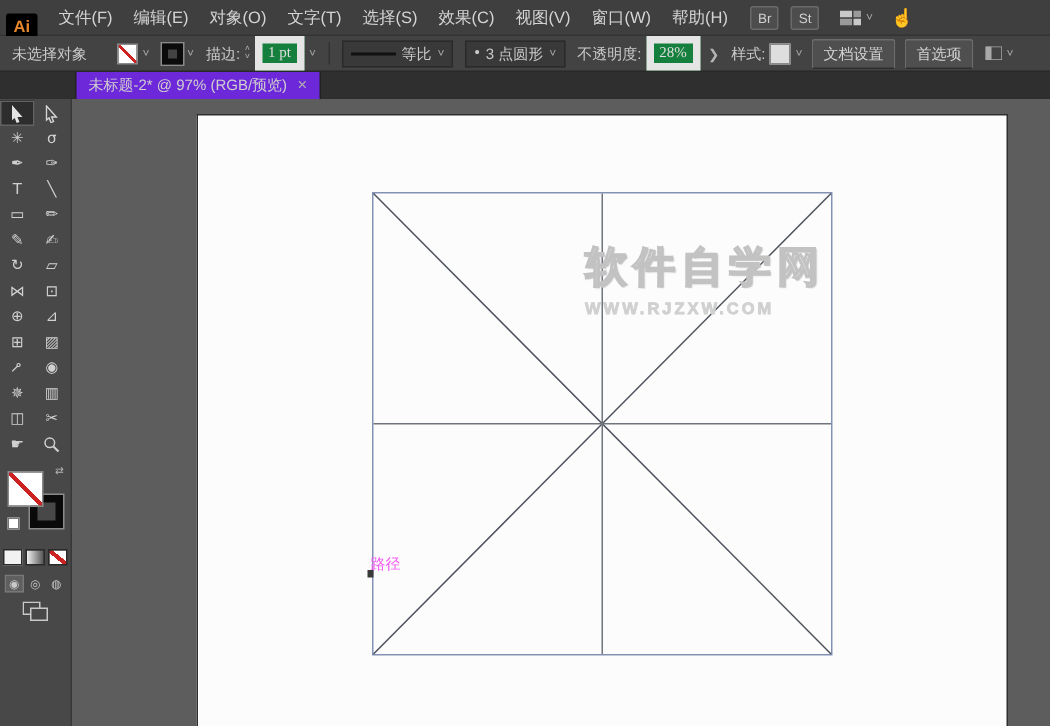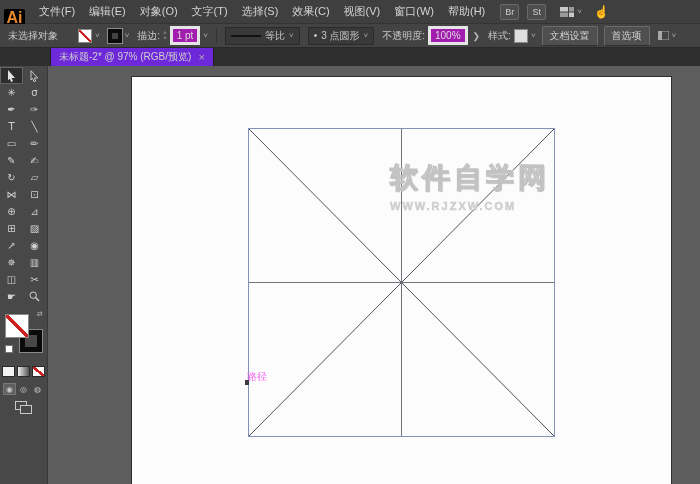--- a/index.html
+++ b/index.html
@@ -2,35 +2,35 @@
 <html><head>
 <meta charset="utf-8">
 <style>
   html,body{margin:0;padding:0;background:#222;}
   #root{position:relative;width:700px;height:484px;overflow:hidden;
         font-family:"Liberation Sans",sans-serif;background:#5d5d5d;-webkit-font-smoothing:antialiased;}
   
   .menubar{position:absolute;top:0;left:0;right:0;height:23px;background:#3f3f3f;
            display:flex;align-items:center;color:#d4d4d4;font-size:11px;border-bottom:1px solid #343434;}
   .ailogo{width:21px;height:17px;margin:12px 7px 0 4px;background:#000000;color:#e8872e;font-weight:bold;
-          font-size:16px;display:flex;align-items:center;justify-content:center;border-radius:2px;}
+          font-size:11px;display:flex;align-items:center;justify-content:center;border-radius:2px;}
   .menuitem{padding:0 7px;white-space:nowrap;cursor:default;}
   .menubadge{margin-left:8px;width:17px;height:14px;background:#4d4d4d;border:1px solid #6a6a6a;
              border-radius:2px;font-size:9px;color:#cfcfcf;display:flex;align-items:center;justify-content:center;}
   .wsicon{margin-left:14px;display:flex;align-items:center;gap:3px;}
   .caret{color:#a9a9a9;font-size:8px;line-height:1;}
   .touch{margin-left:12px;color:#9f9f9f;font-size:12px;}
   
   .controlbar{position:absolute;top:24px;left:0;right:0;height:23px;background:#434343;
               border-bottom:1px solid #292929;display:flex;align-items:center;color:#c9c9c9;font-size:10px;}
   .cb-gap{margin-left:8px;display:flex;align-items:center;gap:3px;white-space:nowrap;}
   .swatch{width:12px;height:12px;border:1px solid #8a8a8a;background:#fff;position:relative;}
   .swatch.none{background:linear-gradient(to top right,#fff 44%,#cc2222 44%,#cc2222 56%,#fff 56%);}
   .swatch.stroke{background:#434343;border:4px solid #0b0b0b;box-shadow:0 0 0 1px #8a8a8a;width:6px;height:6px;}
-  .field{background:#a21caf;border:3px solid #e5e5e5;padding:1px 4px;color:#dddddd;}
+  .field{background:#15803d;border:5px solid #e5e5e5;padding:1px 4px;color:#dddddd;font-family:Liberation Serif, serif;}
   .stepper{display:flex;flex-direction:column;font-size:6px;color:#b5b5b5;line-height:5px;}
   .profile{display:flex;align-items:center;gap:4px;background:#393939;border:1px solid #2a2a2a;padding:1px 5px;}
   .profline{width:30px;height:2px;background:#111;}
   .chev{color:#b5b5b5;font-size:9px;margin-left:2px;}
   .stylechip{width:12px;height:12px;background:#dedede;border:1px solid #8a8a8a;}
   .cbbtn{background:#4f4f4f;border:1px solid #6b6b6b;border-bottom-color:#2e2e2e;border-radius:2px;
          padding:2px 7px;color:#d3d3d3;margin-left:6px;white-space:nowrap;}
   .divider{width:1px;height:15px;background:#333;margin-left:8px;}
   
   .tabbar{position:absolute;top:48px;left:0;right:0;height:18px;background:#2f2f2f;}
@@ -128,21 +128,21 @@
       <span>等比</span>
       <span class="caret">˅</span>
     </div>
     <div class="cb-gap profile">
       <span>•</span>
       <span>3 点圆形</span>
       <span class="caret">˅</span>
     </div>
     <div class="cb-gap">
       <span>不透明度:</span>
-      <span class="field">100%</span>
+      <span class="field">28%</span>
       <span class="chev">❯</span>
     </div>
     <div class="cb-gap">
       <span>样式:</span>
       <span class="stylechip"></span>
       <span class="caret">˅</span>
     </div>
     <div class="cbbtn">文档设置</div>
     <div class="cbbtn">首选项</div>
     <div class="cb-gap">

